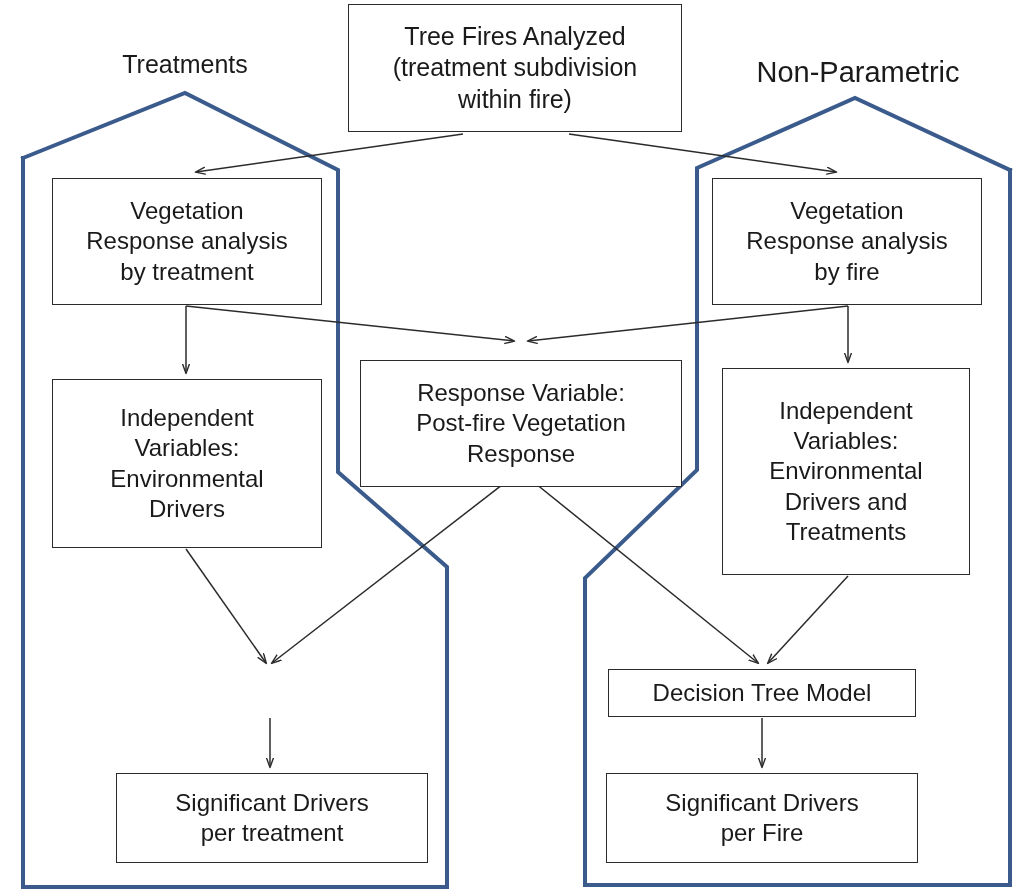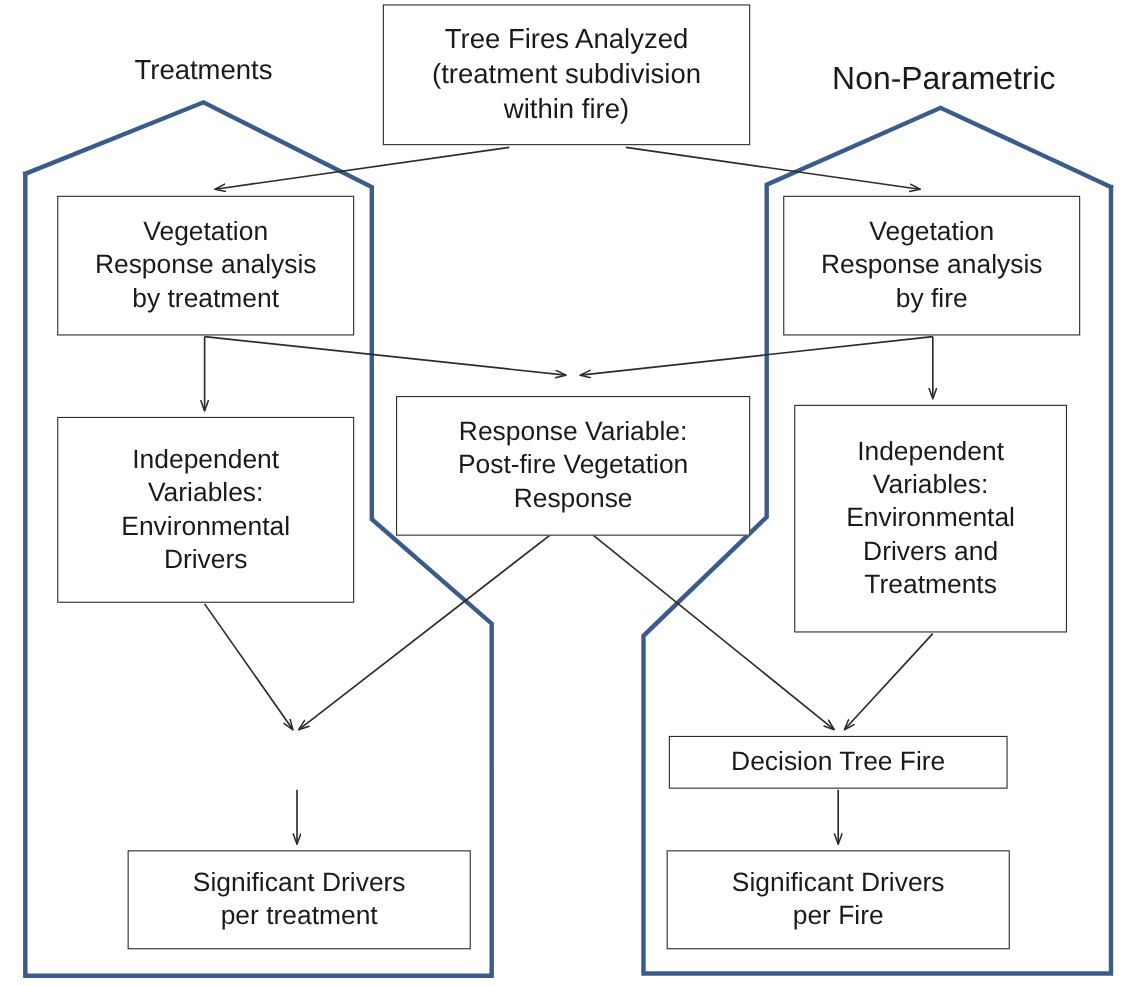--- a/index.html
+++ b/index.html
@@ -108,21 +108,21 @@
 Variables:
 Environmental
 Drivers and
 Treatments</div>
 
   <div class="node" style="left:360px; top:343px; width:322px; height:127px; font-size:24px;margin-top:17px;">Response Variable:
 Post-fire Vegetation
 Response</div>
 
 
-  <div class="node" style="left:608px; top:669px; width:308px; height:48px; font-size:24px;">Decision Tree Fire</div>
+  <div class="node" style="left:608px; top:669px; width:308px; height:48px; font-size:24px;">Decision Tree Model</div>
 
   <div class="node" style="left:116px; top:773px; width:312px; height:90px; font-size:24px;">Significant Drivers
 per treatment</div>
 
   <div class="node" style="left:606px; top:773px; width:312px; height:90px; font-size:24px;">Significant Drivers
 per Fire</div>
 
 </div>
 
 </body></html>

